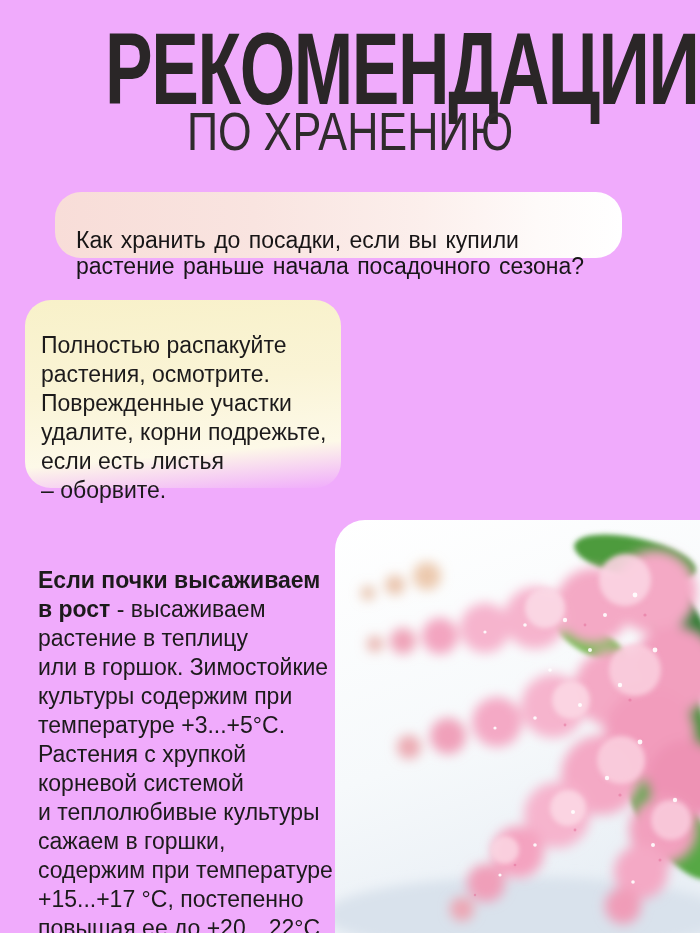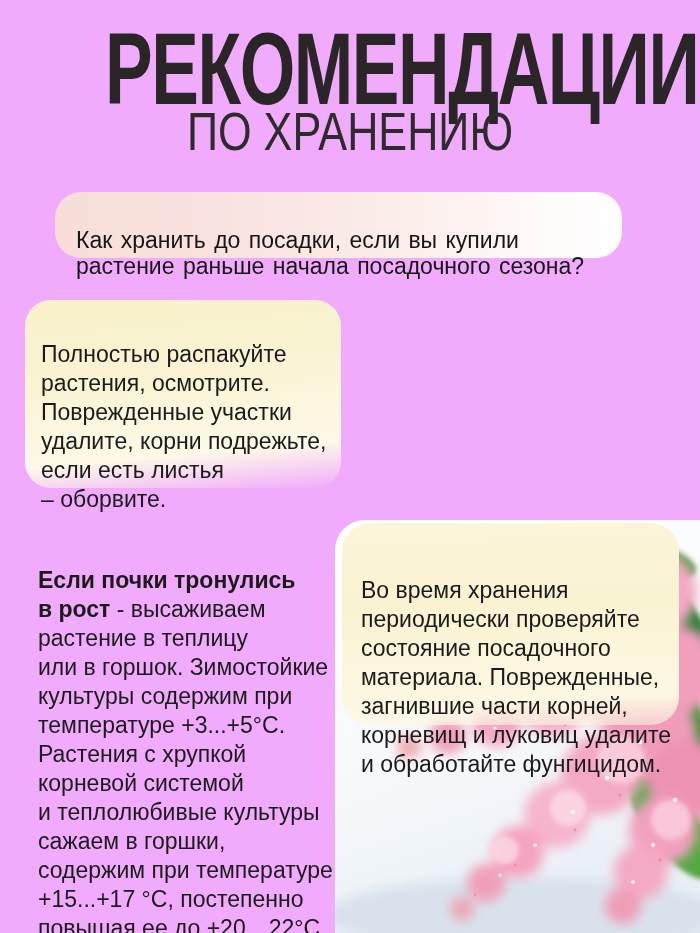--- a/index.html
+++ b/index.html
@@ -74,21 +74,21 @@
   }
   .tip .lead { font-weight: 700; }
 
   .tip-box-1 {
     left: 25px;
     top: 300px;
     width: 316px;
     height: 188px;
     border-radius: 26px;
     background: linear-gradient(175deg, #f8f1c9 0%, #faf4d6 45%, #fdf9e8 78%, rgba(253,249,232,0) 100%);
-    padding: 11px 8px 0 16px;
+    padding: 2px 8px 0 16px;
   }
   .tip-plain-2 {
     left: 358px;
     top: 309px;
     width: 325px;
   }
   .tip-plain-3 {
     left: 38px;
     top: 537px;
     width: 320px;
@@ -134,21 +134,21 @@
     <span class="lead"></span><span>Полностью распакуйте
 растения, осмотрите.
 Поврежденные участки
 удалите, корни подрежьте,
 если есть листья
 – оборвите.</span>
   </div>
 
 
   <div class="tip tip-plain-3">
-    <span class="lead">Если почки тронулись
+    <span class="lead">Если почки высаживаем
 в рост</span><span> - высаживаем
 растение в теплицу
 или в горшок. Зимостойкие
 культуры содержим при
 температуре +3...+5°С.
 Растения с хрупкой
 корневой системой
 и теплолюбивые культуры
 сажаем в горшки,
 содержим при температуре
@@ -258,23 +258,14 @@
         <circle cx="230" cy="205" r="1.4"></circle>
           <circle cx="285" cy="275" r="1.6"></circle>
           <circle cx="240" cy="310" r="1.4"></circle>
         <circle cx="325" cy="340" r="1.5"></circle>
           <circle cx="180" cy="345" r="1.3"></circle>
           <circle cx="140" cy="375" r="1.2"></circle>
       </g>
     </svg>
   </div>
 
-  <div class="tip tip-box-4">
-    <span class="lead"></span><span>Во время хранения
-периодически проверяйте
-состояние посадочного
-материала. Поврежденные,
-загнившие части корней,
-корневищ и луковиц удалите
-и обработайте фунгицидом.</span>
-  </div>
 
 </div>
 
 </body></html>

